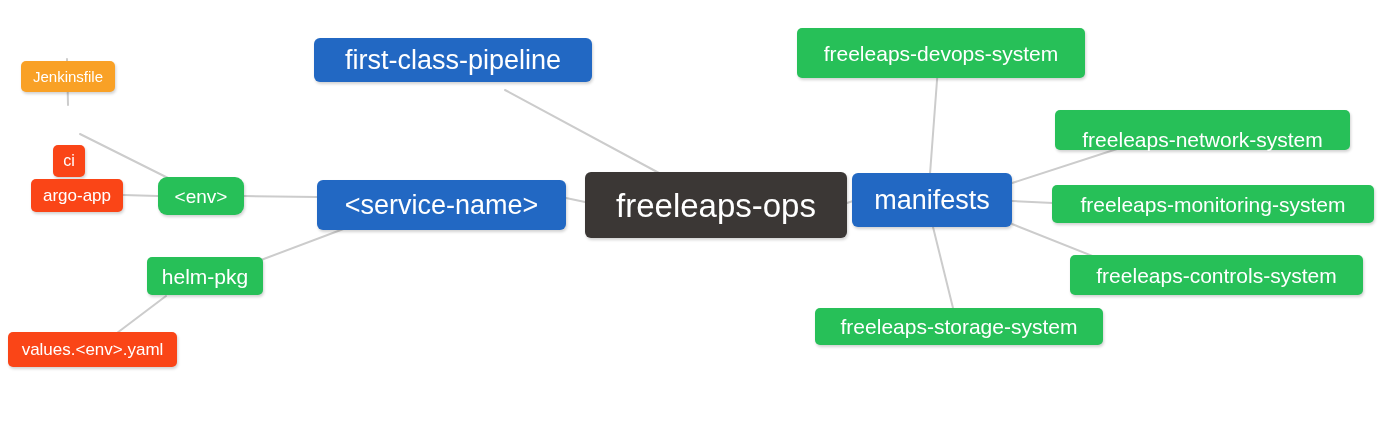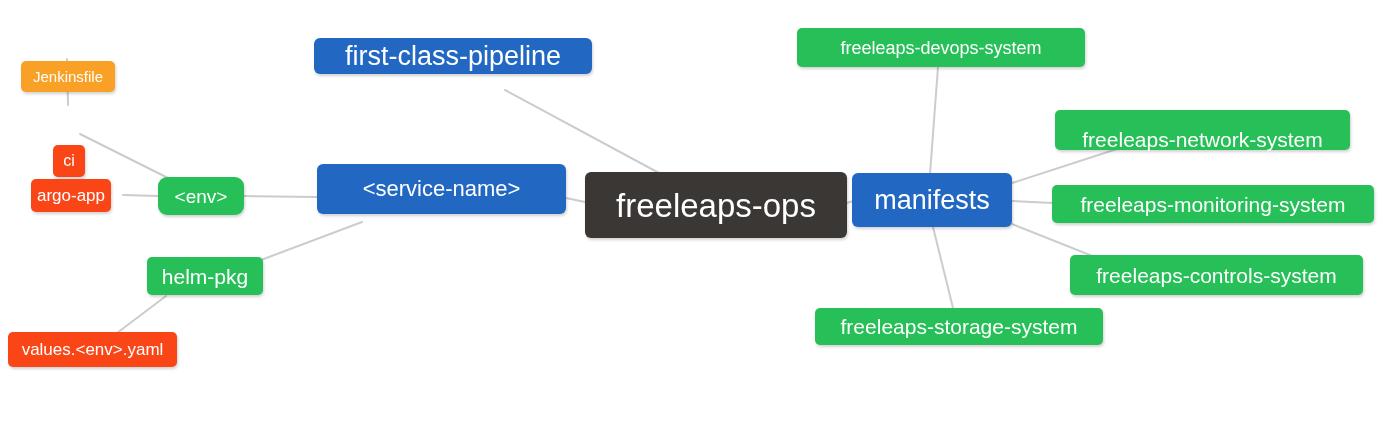--- a/index.html
+++ b/index.html
@@ -34,29 +34,29 @@
     border-radius: 5px;
     box-shadow: 1px 2px 3px rgba(0,0,0,0.18);
     cursor: default;
     line-height: 1;
   }
   .node.big { border-radius: 6px; }
 
   
   #n-jenkinsfile { left: 21px;   top: 28px;  width: 94px;  height: 31px; font-size: 15px; }
   #n-ci          { left: 53px;   top: 105px; width: 32px;  height: 32px; font-size: 16px; }
-  #n-argo-app    { left: 31px;   top: 179px; width: 80px;  height: 33px; font-size: 17px; }
+  #n-argo-app    { left: 31px;   top: 179px; width: 92px;  height: 33px; font-size: 17px; }
   #n-env         { left: 158px;  top: 177px; width: 86px;  height: 38px; font-size: 19px; border-radius: 9px; }
   #n-helm-pkg    { left: 147px;  top: 257px; width: 116px; height: 38px; font-size: 21px; }
   #n-values      { left: 8px;    top: 332px; width: 169px; height: 35px; font-size: 17px; }
-  #n-pipeline    { left: 314px;  top: 38px;  width: 278px; height: 36px; font-size: 27px; }
-  #n-service     { left: 317px;  top: 164px; width: 249px; height: 50px; font-size: 22px; }
+  #n-pipeline    { left: 314px;  top: 38px;  width: 278px; height: 44px; font-size: 27px; }
+  #n-service     { left: 317px;  top: 180px; width: 249px; height: 50px; font-size: 27px; }
   #n-root        { left: 585px;  top: 172px; width: 262px; height: 66px; font-size: 33px; }
   #n-manifests   { left: 852px;  top: 173px; width: 160px; height: 54px; font-size: 27px; }
-  #n-devops      { left: 797px;  top: 28px;  width: 288px; height: 39px; font-size: 18px; }
+  #n-devops      { left: 797px;  top: 28px;  width: 288px; height: 50px; font-size: 21px; }
   #n-network     { left: 1055px; top: 110px; width: 295px; height: 40px; font-size: 21px; }
   #n-monitoring  { left: 1052px; top: 185px; width: 322px; height: 38px; font-size: 21px; }
   #n-controls    { left: 1062px; top: 255px; width: 293px; height: 40px; font-size: 21px; margin-left: 8px; }
   #n-storage     { left: 815px;  top: 308px; width: 288px; height: 37px; font-size: 21px; }
 </style>
 </head>
 <body>
 
 <div class="canvas">
 

